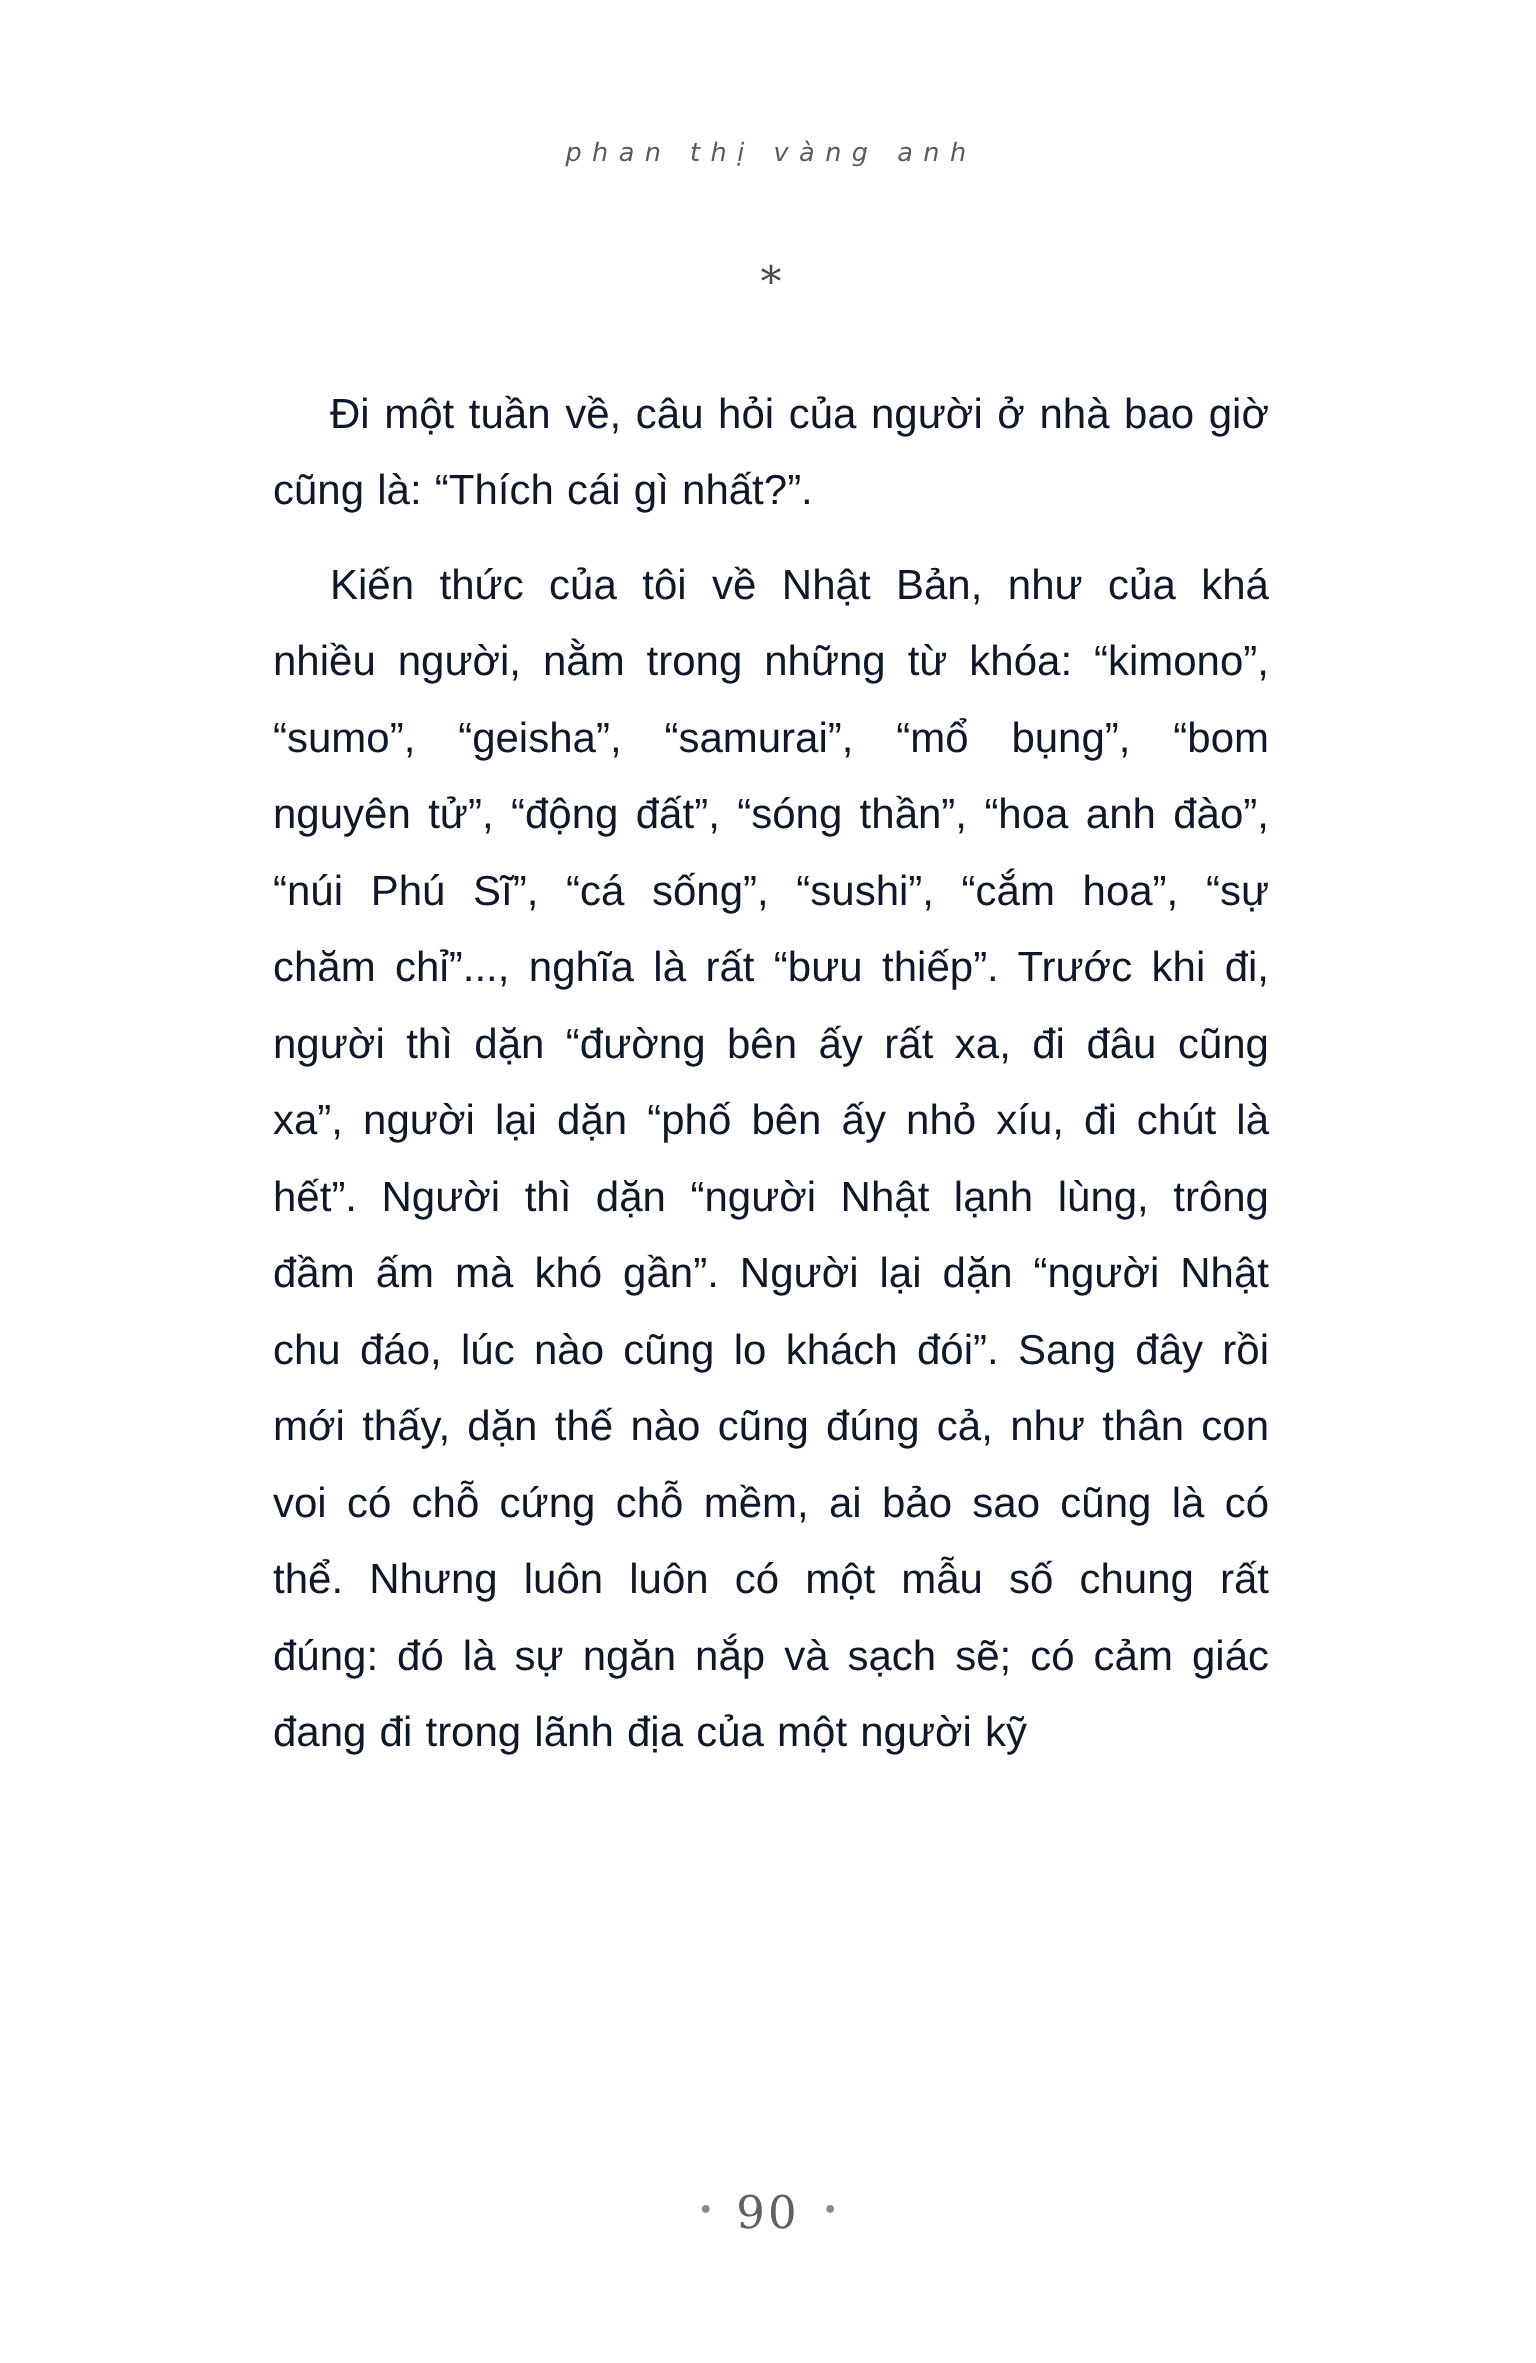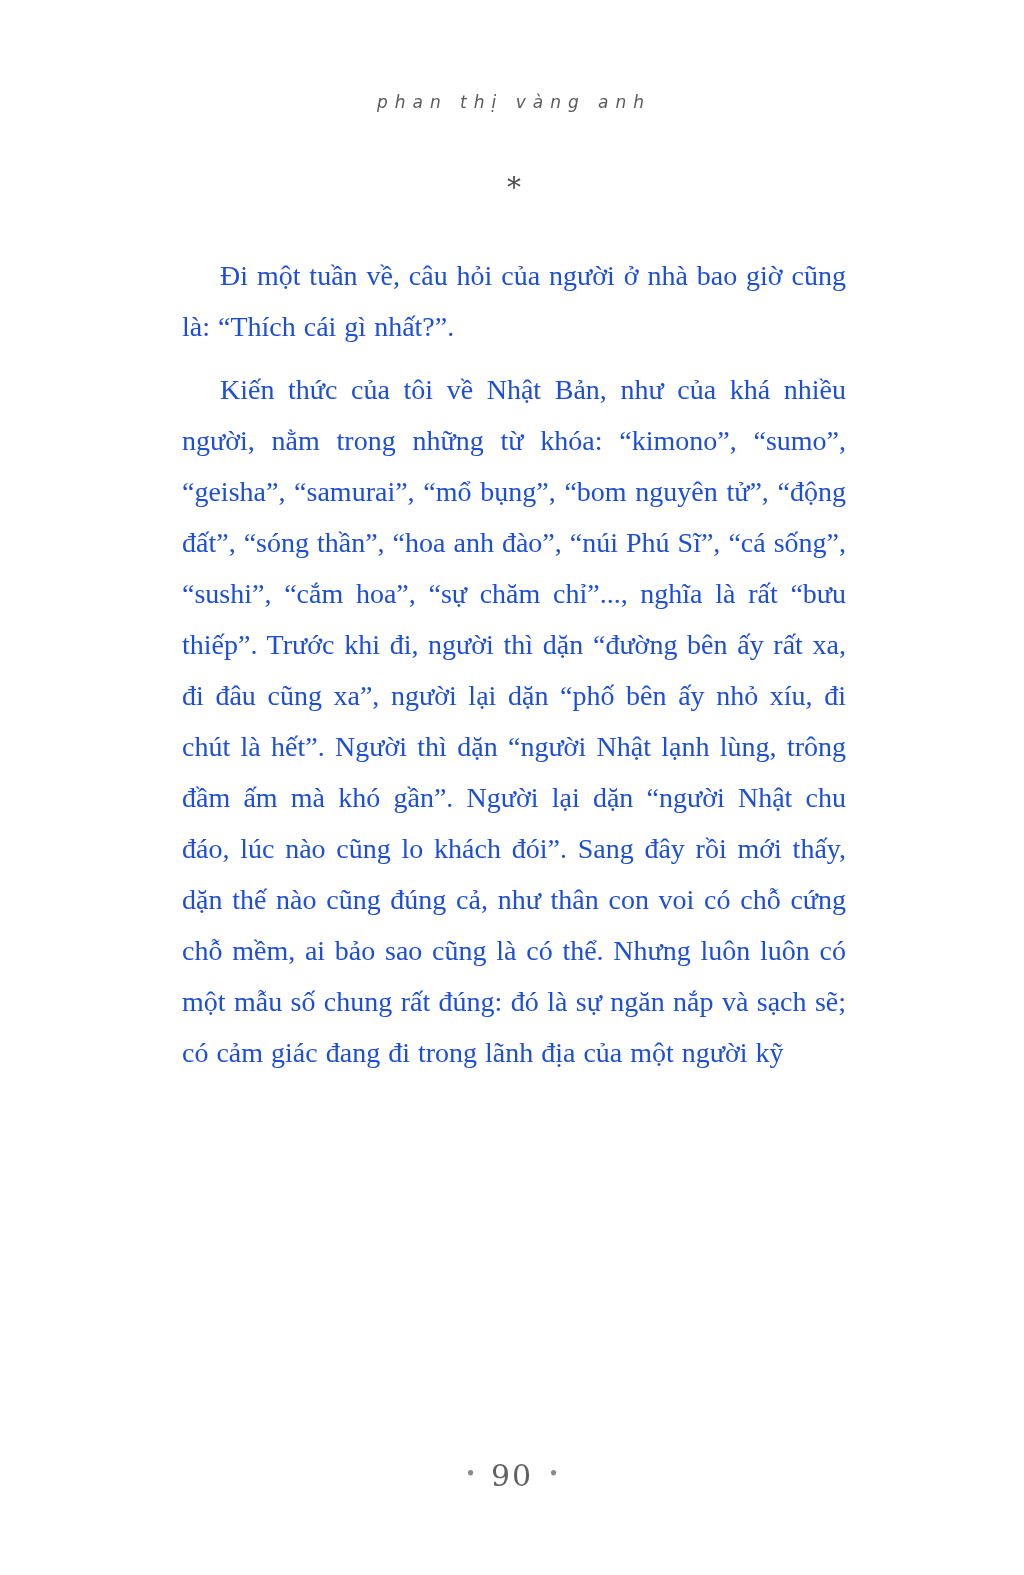--- a/index.html
+++ b/index.html
@@ -32,24 +32,24 @@
     font-family: "DejaVu Serif", serif;
     font-size: 28px;
     color: #4a4a4a;
     margin-top: 62px;
     line-height: 28px;
   }
   .body-text {
     margin-top: 48px;
   }
   .body-text p {
-    font-family: Liberation Serif, serif;
+    font-family: Liberation Sans, sans-serif;
     font-size: 28px;
     line-height: 51px;
-    color: #1d4ed8;
+    color: #0f172a;
     text-align: justify;
     text-indent: 38px;
     margin: 0 0 12px 0;
     word-spacing: 1px;
   }
   .folio {
     position: absolute;
     left: 0;
     right: 0;
     bottom: 82px;

